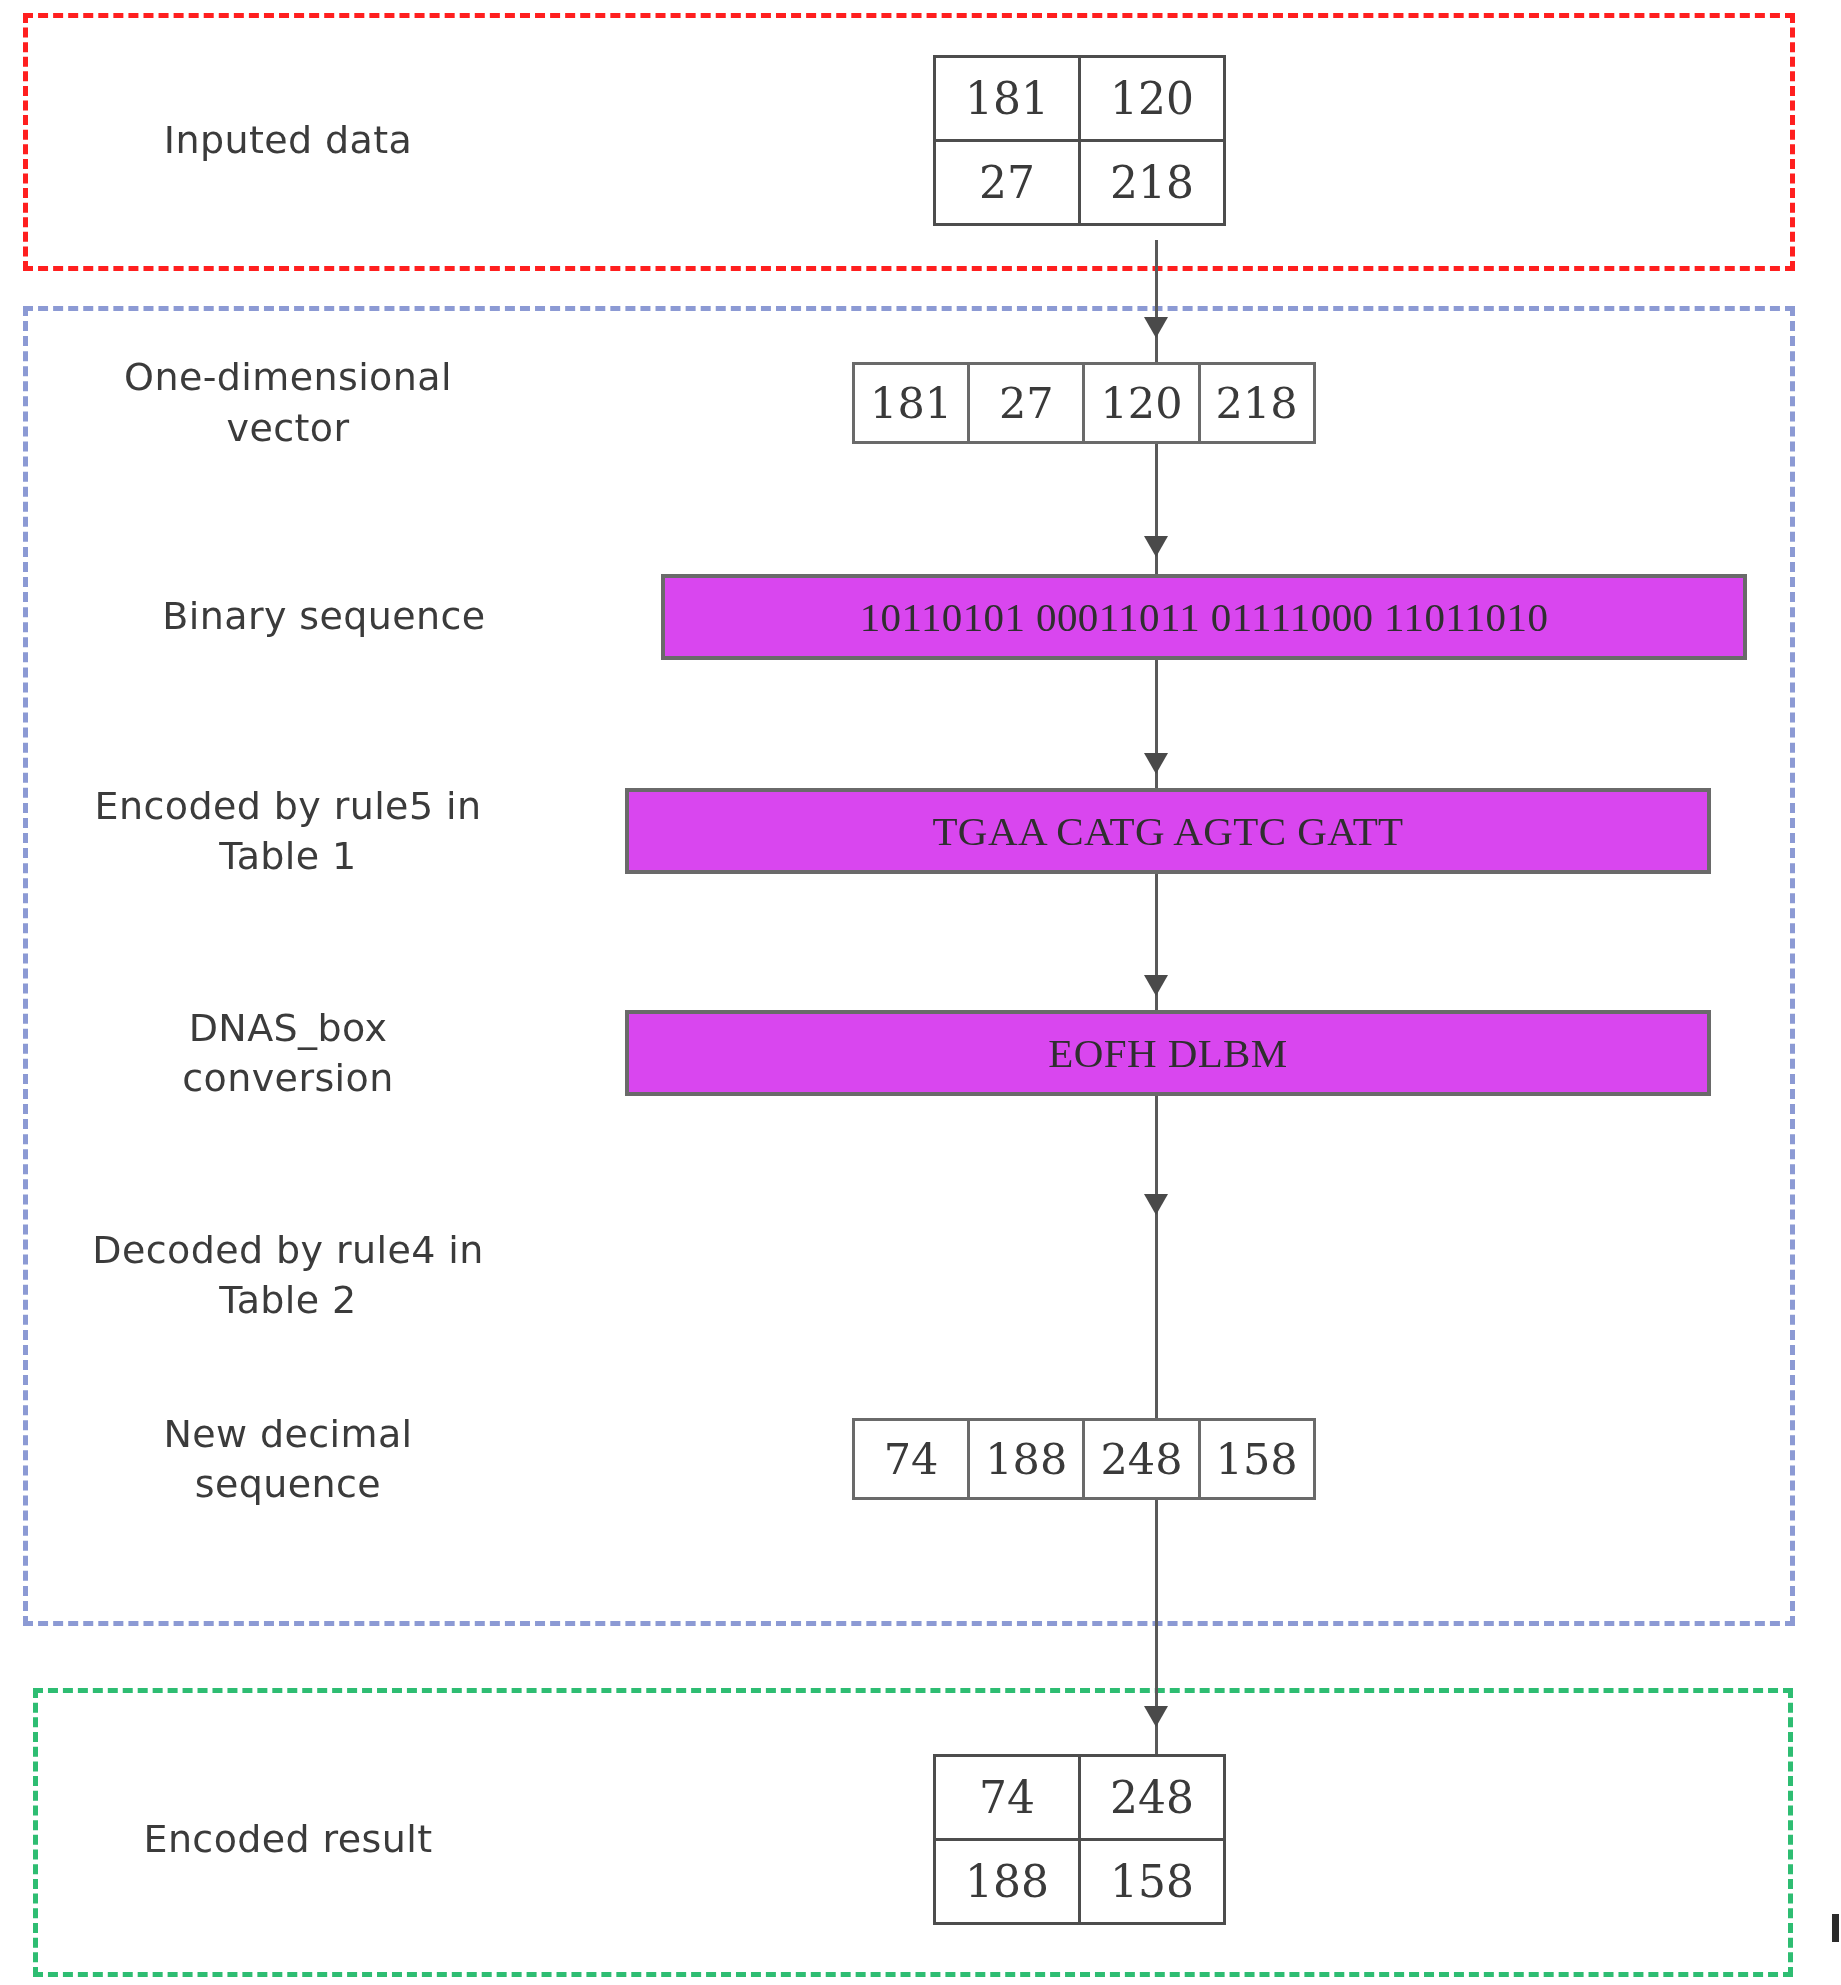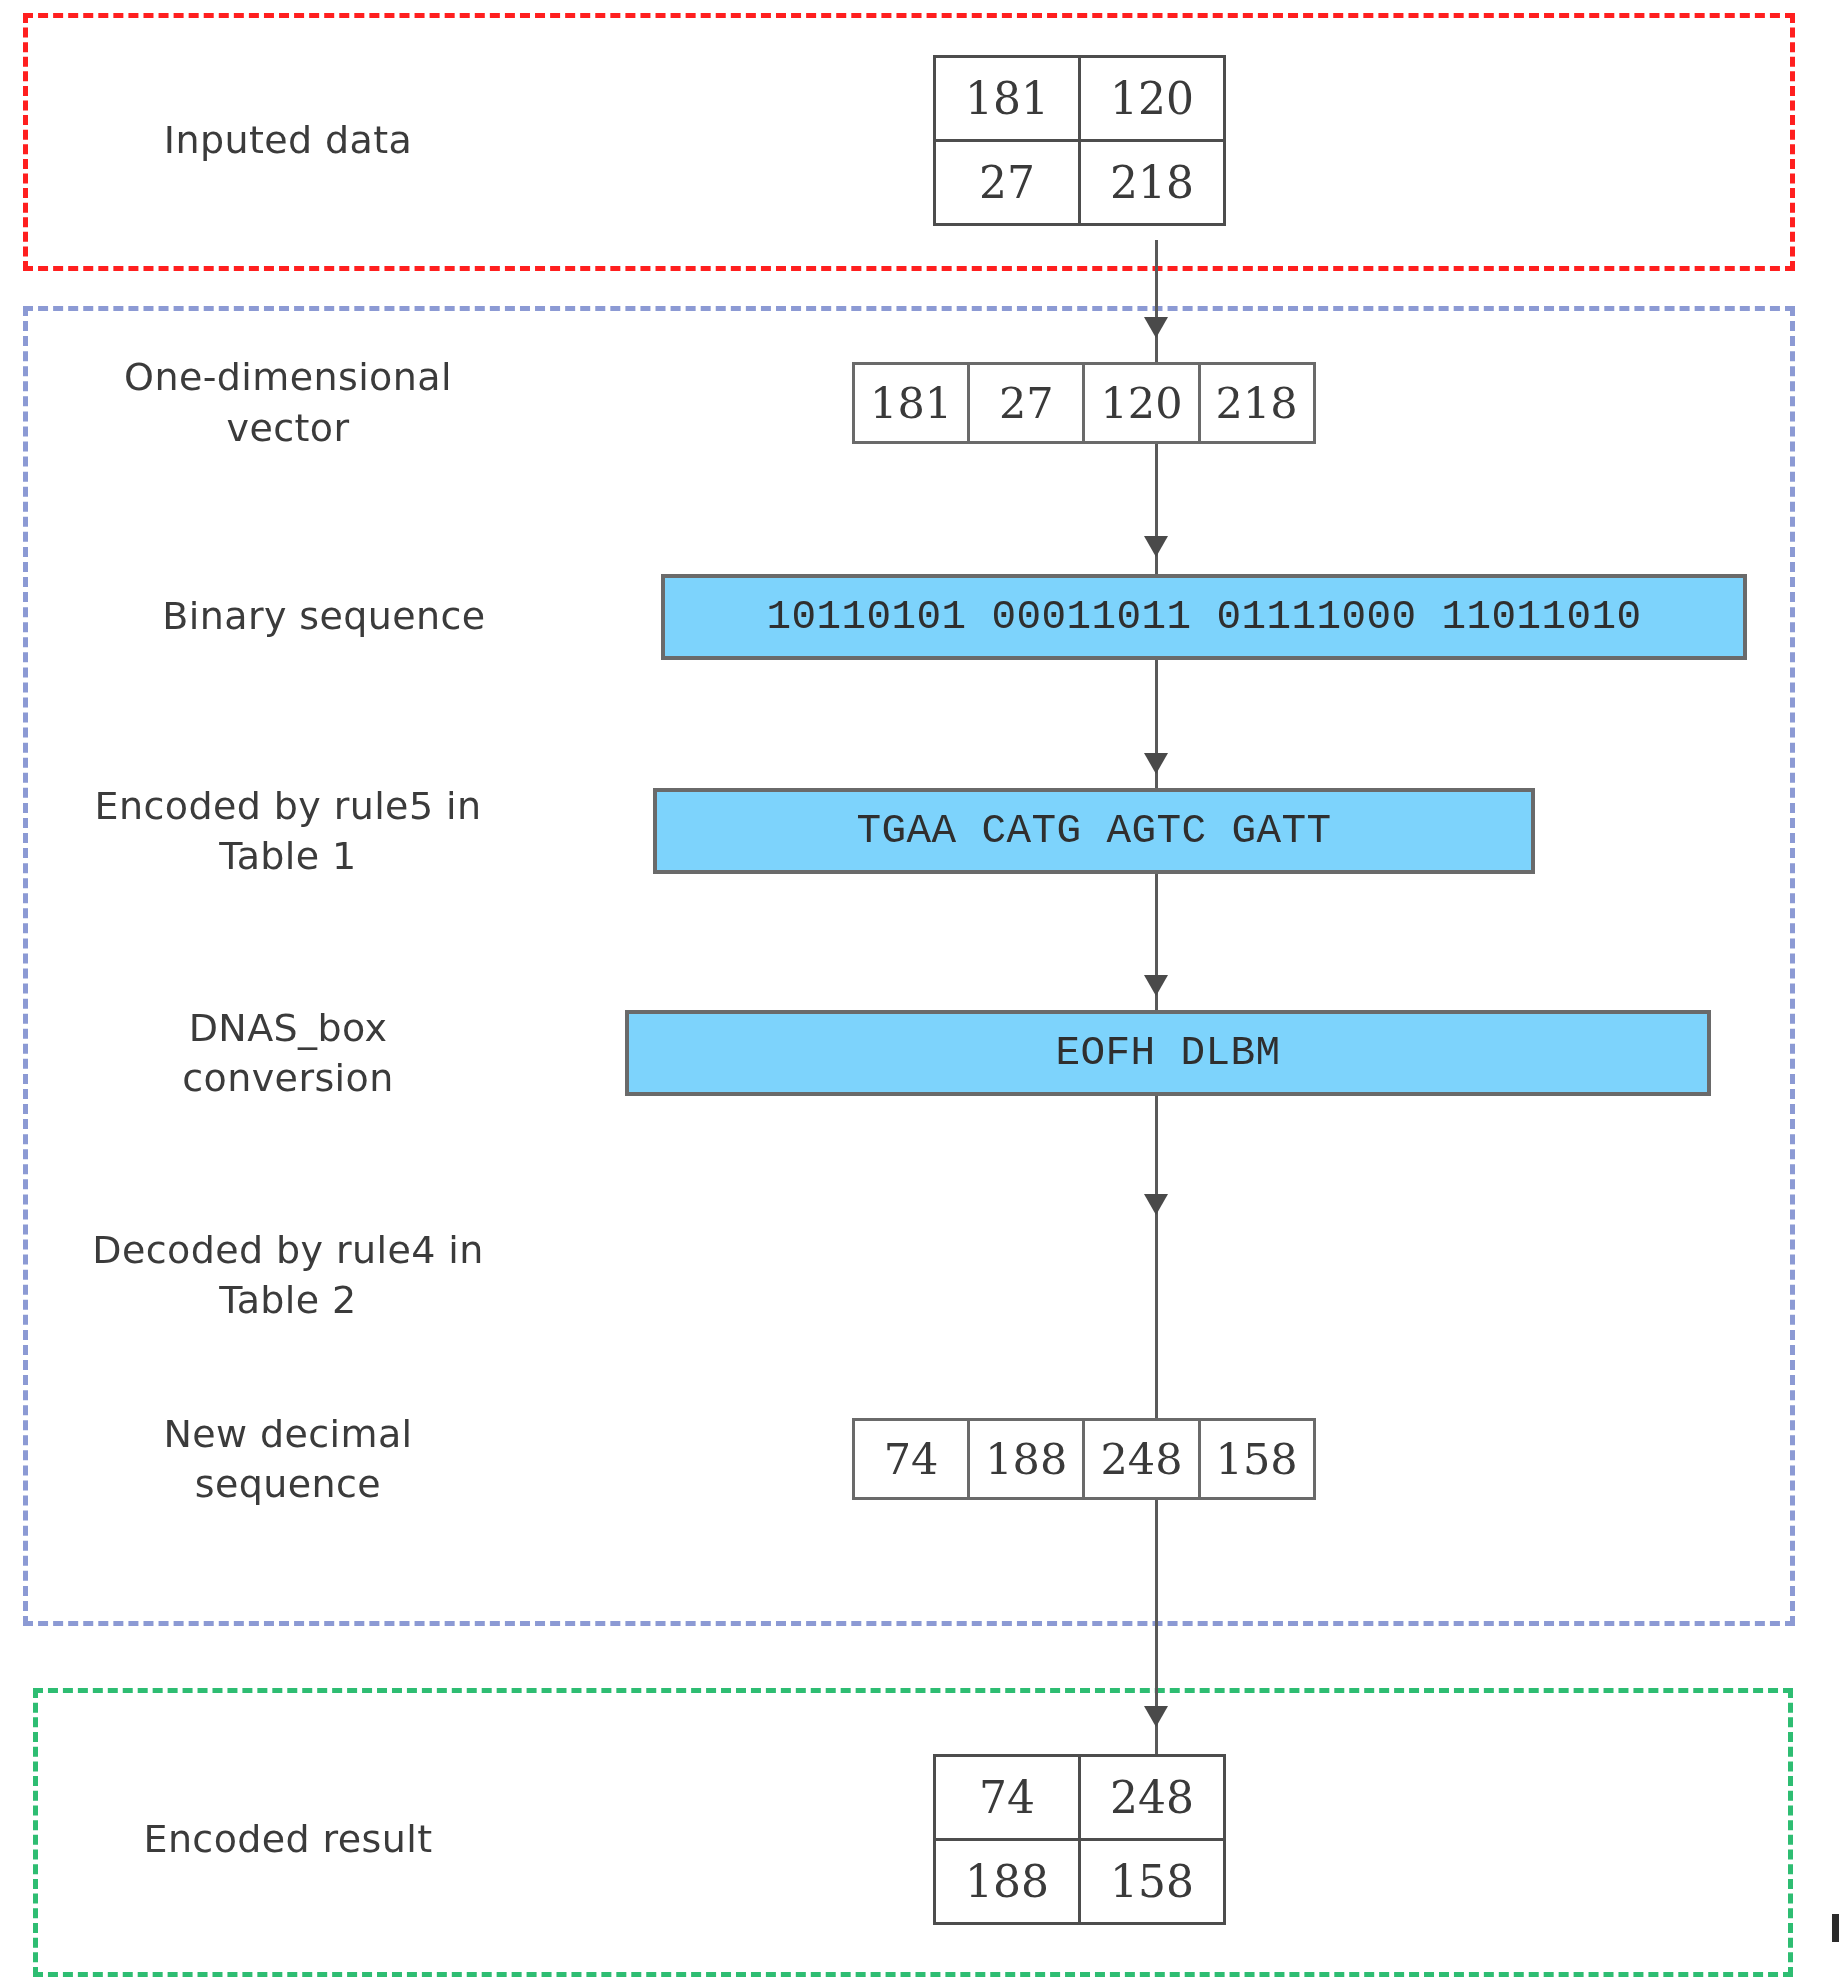--- a/index.html
+++ b/index.html
@@ -100,26 +100,26 @@
     vertical-align: middle;
     font-size: 43px;
     color: #3a3a3a;
     padding: 0 6.6px;
   }
 
   
   .wide-box {
     box-sizing: border-box;
     border: 4.1px solid #6a6a6a;
-    background: #7dd3fc;
+    background: #d946ef;
     height: 86px;
     display: flex;
     align-items: center;
     justify-content: center;
-    font-family: Liberation Mono, monospace;
+    font-family: Liberation Serif, serif;
     font-size: 41px;
     color: #2f2f2f;
     letter-spacing: 0.4px;
     white-space: nowrap;
   }
 
   
   .connector {
     position: absolute;
     left: 1155px;
@@ -208,21 +208,21 @@
     <div class="wide-box" style="width:1086px;">10110101 00011011 01111000 11011010</div>
   </div>
 </div>
 
 <div class="row" style="top:765px;height:132px;">
   <div class="row-label">
     <div>Encoded by rule5 in</div>
     <div>Table 1</div>
   </div>
   <div class="row-body" style="padding-left:49px;">
-    <div class="wide-box" style="width:882px;margin-left:28px;">TGAA CATG AGTC GATT</div>
+    <div class="wide-box" style="width:1086px;">TGAA CATG AGTC GATT</div>
   </div>
 </div>
 
 <div class="row" style="top:987px;height:132px;">
   <div class="row-label">
     <div>DNAS_box</div>
     <div>conversion</div>
   </div>
   <div class="row-body" style="padding-left:49px;">
     <div class="wide-box" style="width:1086px;">EOFH DLBM</div>

